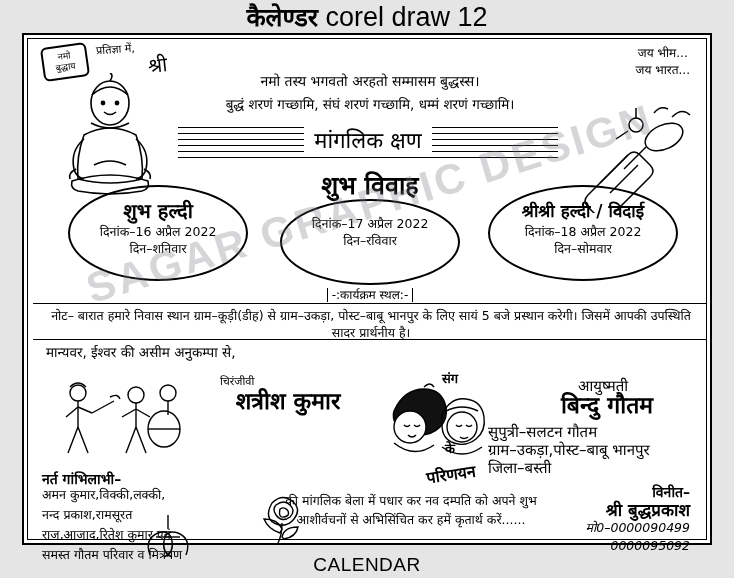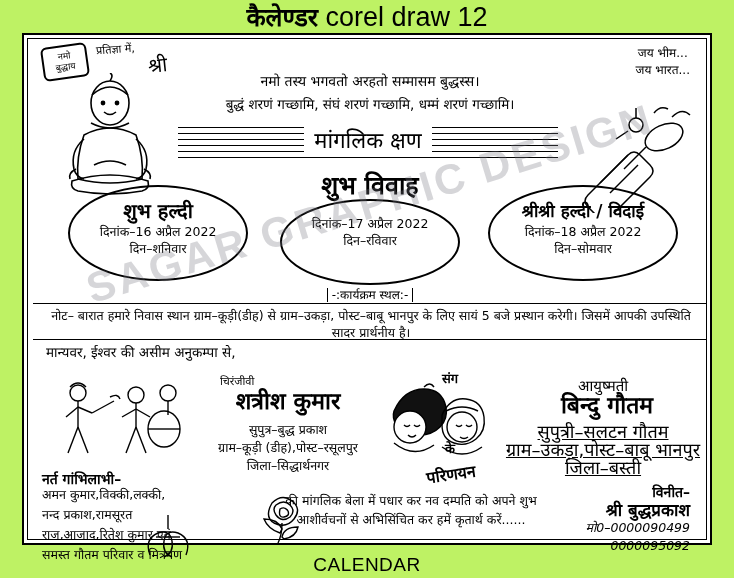--- a/index.html
+++ b/index.html
@@ -4,21 +4,21 @@
 <style>
   html, body {
     margin: 0;
     padding: 0;
     background: #ffffff;
   }
   #page {
     position: relative;
     width: 734px;
     height: 578px;
-    background: #bef264;
+    background: #e5e5e5;
     overflow: hidden;
     font-family: "Liberation Sans", sans-serif;
     color: #000000;
   }
   
   .top-heading {
     position: absolute;
     top: 2px;
     left: 0;
     width: 734px;
@@ -239,24 +239,23 @@
   }
   .bride-name {
     left: 474px; top: 352px; width: 210px;
     text-align: center;
     font-size: 23px;
     font-weight: bold;
     line-height: 28px;
   }
   .bride-lines {
     left: 460px; top: 384px; width: 230px;
-    text-align: center;
-    font-size: 18px;
+    text-align: left;
+    font-size: 15px;
     line-height: 18px;
-    text-decoration: underline;
   }
   
   .fam-head {
     left: 14px; top: 430px;
     font-size: 14px;
     font-weight: bold;
   }
   .fam-list {
     left: 14px; top: 446px; width: 230px;
     font-size: 12.5px;
@@ -429,25 +428,20 @@
             <ellipse cx="112" cy="54" rx="16" ry="18"></ellipse>
             <path d="M96 54 l32 0"></path>
             <circle cx="116" cy="18" r="8"></circle>
             <path d="M116 26 l0 14"></path>
           </g>
         </svg>
       </div>
 
       <div class="abs chiranjeevi hi">चिरंजीवी</div>
       <div class="abs groom-name hi">शत्रीश कुमार</div>
-      <div class="abs groom-lines hi">
-        <div>सुपुत्र–बुद्ध प्रकाश</div>
-        <div>ग्राम–कूड़ी (डीह),पोस्ट–रसूलपुर</div>
-        <div>जिला–सिद्धार्थनगर</div>
-      </div>
 
       <div class="art" style="left:352px; top:342px;">
         <svg width="108" height="96" viewBox="0 0 108 96">
           <g fill="none" stroke="#000" stroke-width="1.4">
             <path d="M14 30 q10 -22 30 -22 q18 0 22 18 q2 12 -6 20 q-8 8 -20 8 q-18 0 -24 -10 q-4 -8 -2 -14z" fill="#111"></path>
             <circle cx="30" cy="46" r="16" fill="#fff"></circle>
             <path d="M24 44 q3 3 6 0"></path>
             <path d="M34 44 q3 3 6 0"></path>
             <path d="M28 54 q4 4 8 0"></path>
             <path d="M44 6 q6 -6 10 0"></path>

